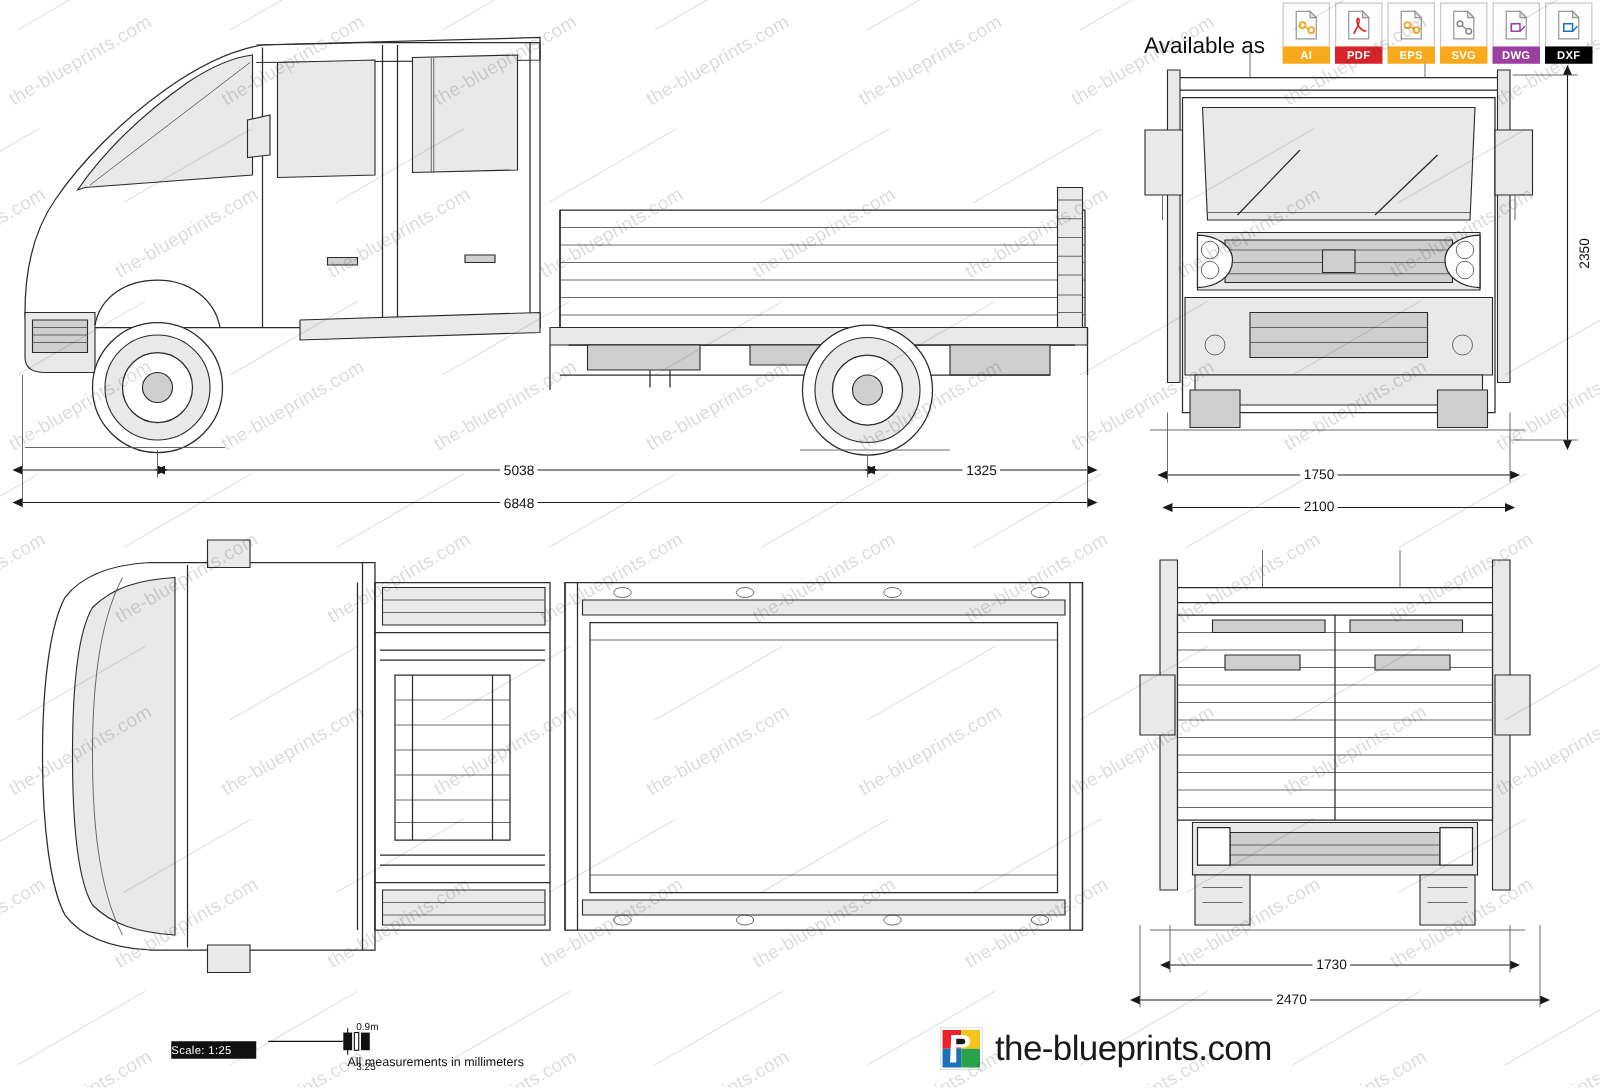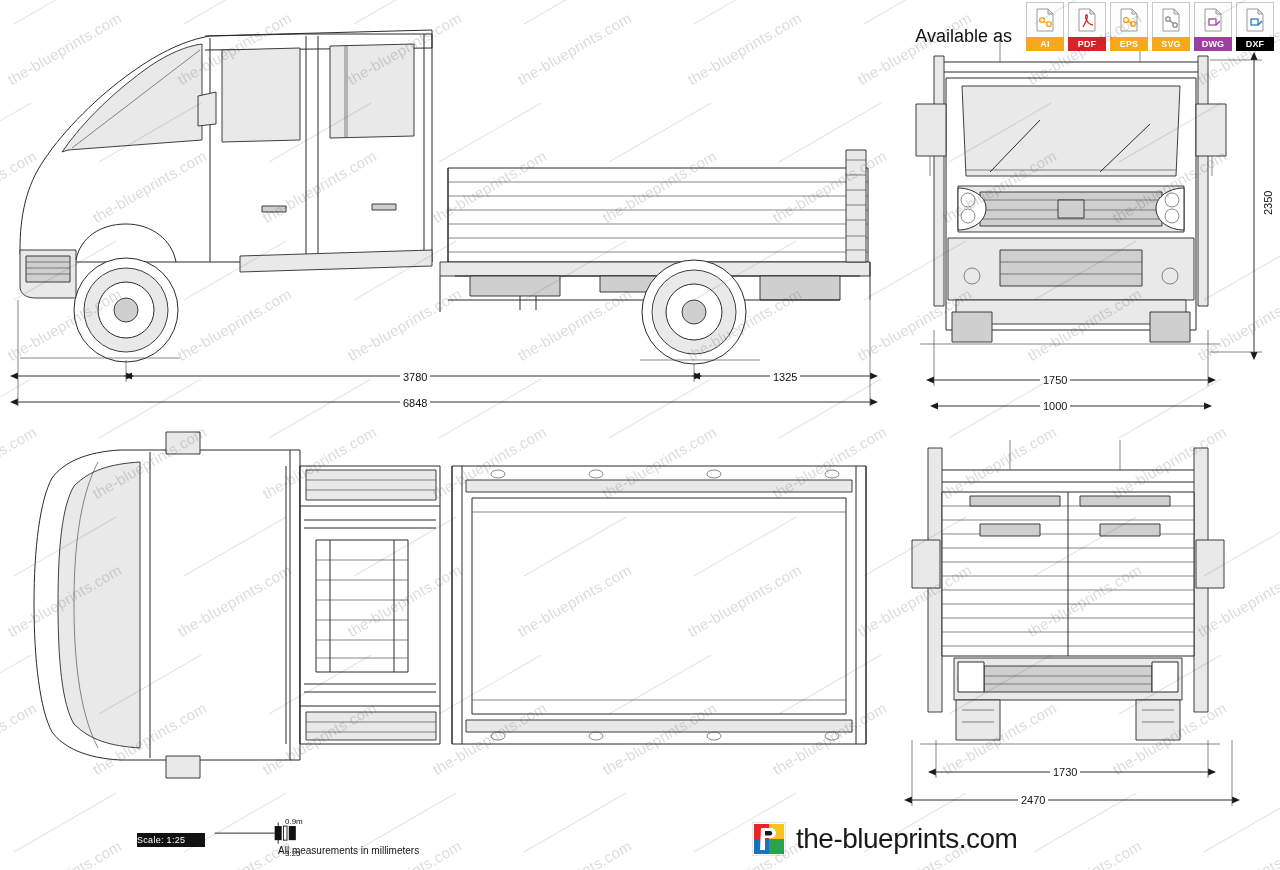--- a/index.html
+++ b/index.html
@@ -394,26 +394,26 @@
         <line class="dimln" x1="936" y1="772" x2="1208" y2="772" marker-start="url(#arrL)" marker-end="url(#arrR)"></line>
         <line class="dimln" x1="912" y1="800" x2="1232" y2="800" marker-start="url(#arrL)" marker-end="url(#arrR)"></line>
         <line class="lnt" x1="936" y1="740" x2="936" y2="778"></line>
         <line class="lnt" x1="1208" y1="740" x2="1208" y2="778"></line>
         <line class="lnt" x1="912" y1="740" x2="912" y2="806"></line>
         <line class="lnt" x1="1232" y1="740" x2="1232" y2="806"></line>
       </g>
     </svg>
   </div>
 
-  <div class="dim" style="left:400px;top:371px;">3780</div>
+  <div class="dim" style="left:400px;top:371px;">5038</div>
   <div class="dim" style="left:770px;top:371px;">1325</div>
   <div class="dim" style="left:400px;top:397px;">6848</div>
 
   <div class="dim" style="left:1040px;top:374px;">1750</div>
-  <div class="dim" style="left:1040px;top:400px;">1000</div>
+  <div class="dim" style="left:1040px;top:400px;">2100</div>
   <div class="dim vert" style="left:1262px;top:218px;">2350</div>
 
   <div class="dim" style="left:1050px;top:766px;">1730</div>
   <div class="dim" style="left:1018px;top:794px;">2470</div>
 
   <div class="scalebox">
     <div class="scalebar">Scale: 1:25</div>
     <div class="sbar-label-a">0.9m</div>
     <div class="sbar-label-b">3:25</div>
     <svg class="scaleticks" width="130" height="34" viewBox="0 0 130 34">

